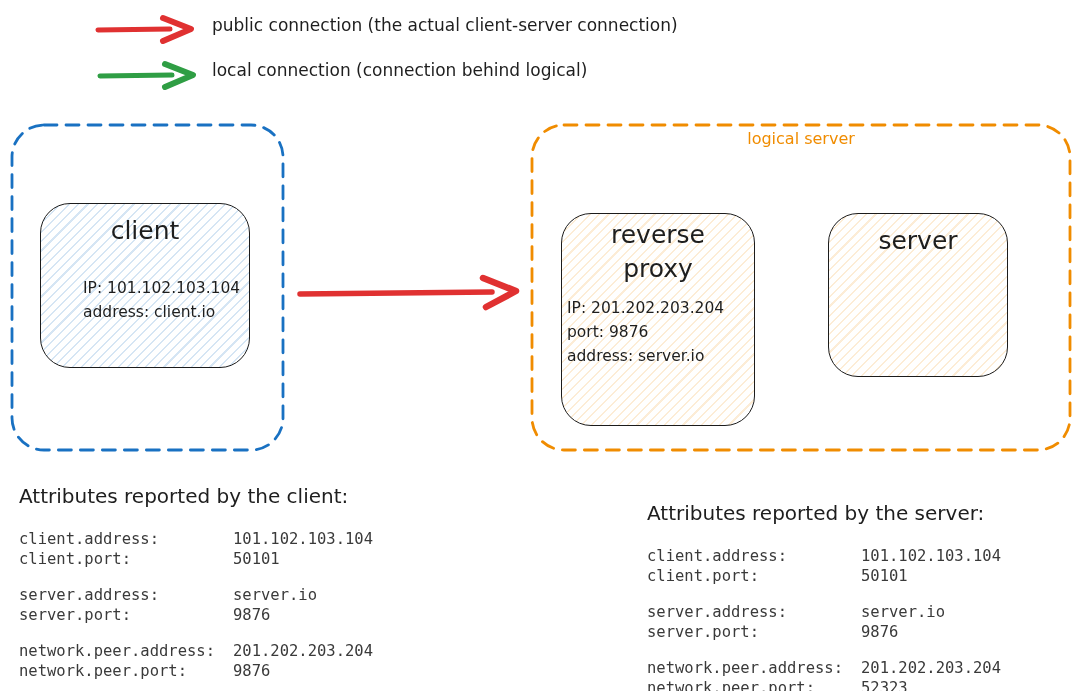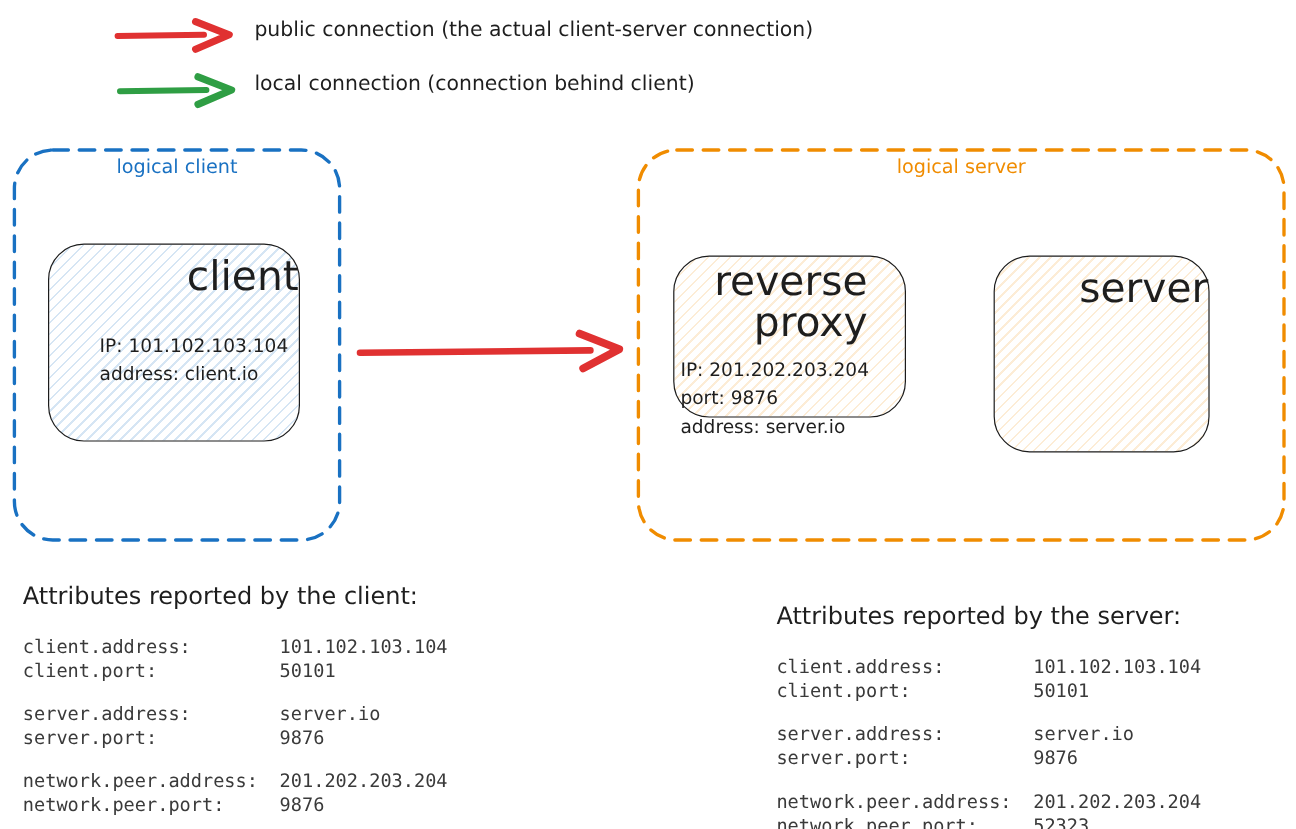--- a/index.html
+++ b/index.html
@@ -29,21 +29,21 @@
   }
   .node.blue-fill{
     background-image:repeating-linear-gradient(135deg,
       rgba(25,113,194,0.18) 0 1.5px, transparent 1.5px 6.5px);
   }
   .node.orange-fill{
     background-image:repeating-linear-gradient(135deg,
       rgba(240,140,0,0.16) 0 1.5px, transparent 1.5px 6.5px);
   }
   .node-title{
-    text-align:right;font-size:34px;line-height:34px;margin:0 auto;
+    text-align:center;font-size:25px;line-height:34px;margin:0 auto;
   }
   .node-info{
     position:absolute;font-size:15.5px;line-height:24px;white-space:nowrap;
   }
 
   
   .attr-section{position:absolute;}
   .attr-title{font-size:20px;line-height:27px;margin-bottom:20px;white-space:nowrap;}
   .attr-group{margin-bottom:17px;}
   .attr-row{
@@ -67,27 +67,26 @@
     </svg>
   </div>
   <div class="abs legend-label" style="left:212px;top:13px;">public connection (the actual client-server connection)</div>
 
   <div class="abs" style="left:96px;top:60px;width:104px;height:32px;">
     <svg width="104" height="32" viewBox="0 0 104 32">
       <line class="stroke-green" x1="4" y1="16" x2="76" y2="15" stroke-width="5" stroke-linecap="round"></line>
       <path class="stroke-green" d="M69,4 L97,15 L69,27" fill="none" stroke-width="6" stroke-linecap="round" stroke-linejoin="round"></path>
     </svg>
   </div>
-  <div class="abs legend-label" style="left:212px;top:58px;">local connection (connection behind client)</div>
+  <div class="abs legend-label" style="left:212px;top:58px;">local connection (connection behind logical)</div>
 
   <div class="group" style="left:10px;top:123px;width:275px;height:329px;">
     <svg class="frame" width="275" height="329">
       <rect x="2" y="2" width="271" height="325" rx="32" ry="32" fill="none" stroke="#1971c2" stroke-width="2.8" stroke-dasharray="13 9" stroke-linecap="round"></rect>
     </svg>
-    <div class="group-label blue">logical client</div>
 
     <div class="node blue-fill" style="left:30px;top:80px;width:210px;height:165px;">
       <div class="node-title" style="padding-top:10px;">client</div>
       <div class="node-info" style="left:42px;top:72px;">
         <div>IP: 101.102.103.104</div>
         <div>address: client.io</div>
       </div>
     </div>
   </div>
 
@@ -97,21 +96,21 @@
       <path class="stroke-red" d="M193,8 L226,21 L196,37" fill="none" stroke-width="6.5" stroke-linecap="round" stroke-linejoin="round"></path>
     </svg>
   </div>
 
   <div class="group" style="left:530px;top:123px;width:542px;height:329px;">
     <svg class="frame" width="542" height="329">
       <rect x="2" y="2" width="538" height="325" rx="32" ry="32" fill="none" stroke="#f08c00" stroke-width="2.8" stroke-dasharray="13 9" stroke-linecap="round"></rect>
     </svg>
     <div class="group-label orange">logical server</div>
 
-    <div class="node orange-fill" style="left:31px;top:90px;width:194px;height:135px;">
+    <div class="node orange-fill" style="left:31px;top:90px;width:194px;height:213px;">
       <div class="node-title" style="padding-top:4px;width:130px;">reverse proxy</div>
       <div class="node-info" style="left:5px;top:82px;">
         <div>IP: 201.202.203.204</div>
         <div>port: 9876</div>
         <div>address: server.io</div>
       </div>
     </div>
 
     <div class="node orange-fill" style="left:298px;top:90px;width:180px;height:164px;">
       <div class="node-title" style="padding-top:10px;">server</div>

